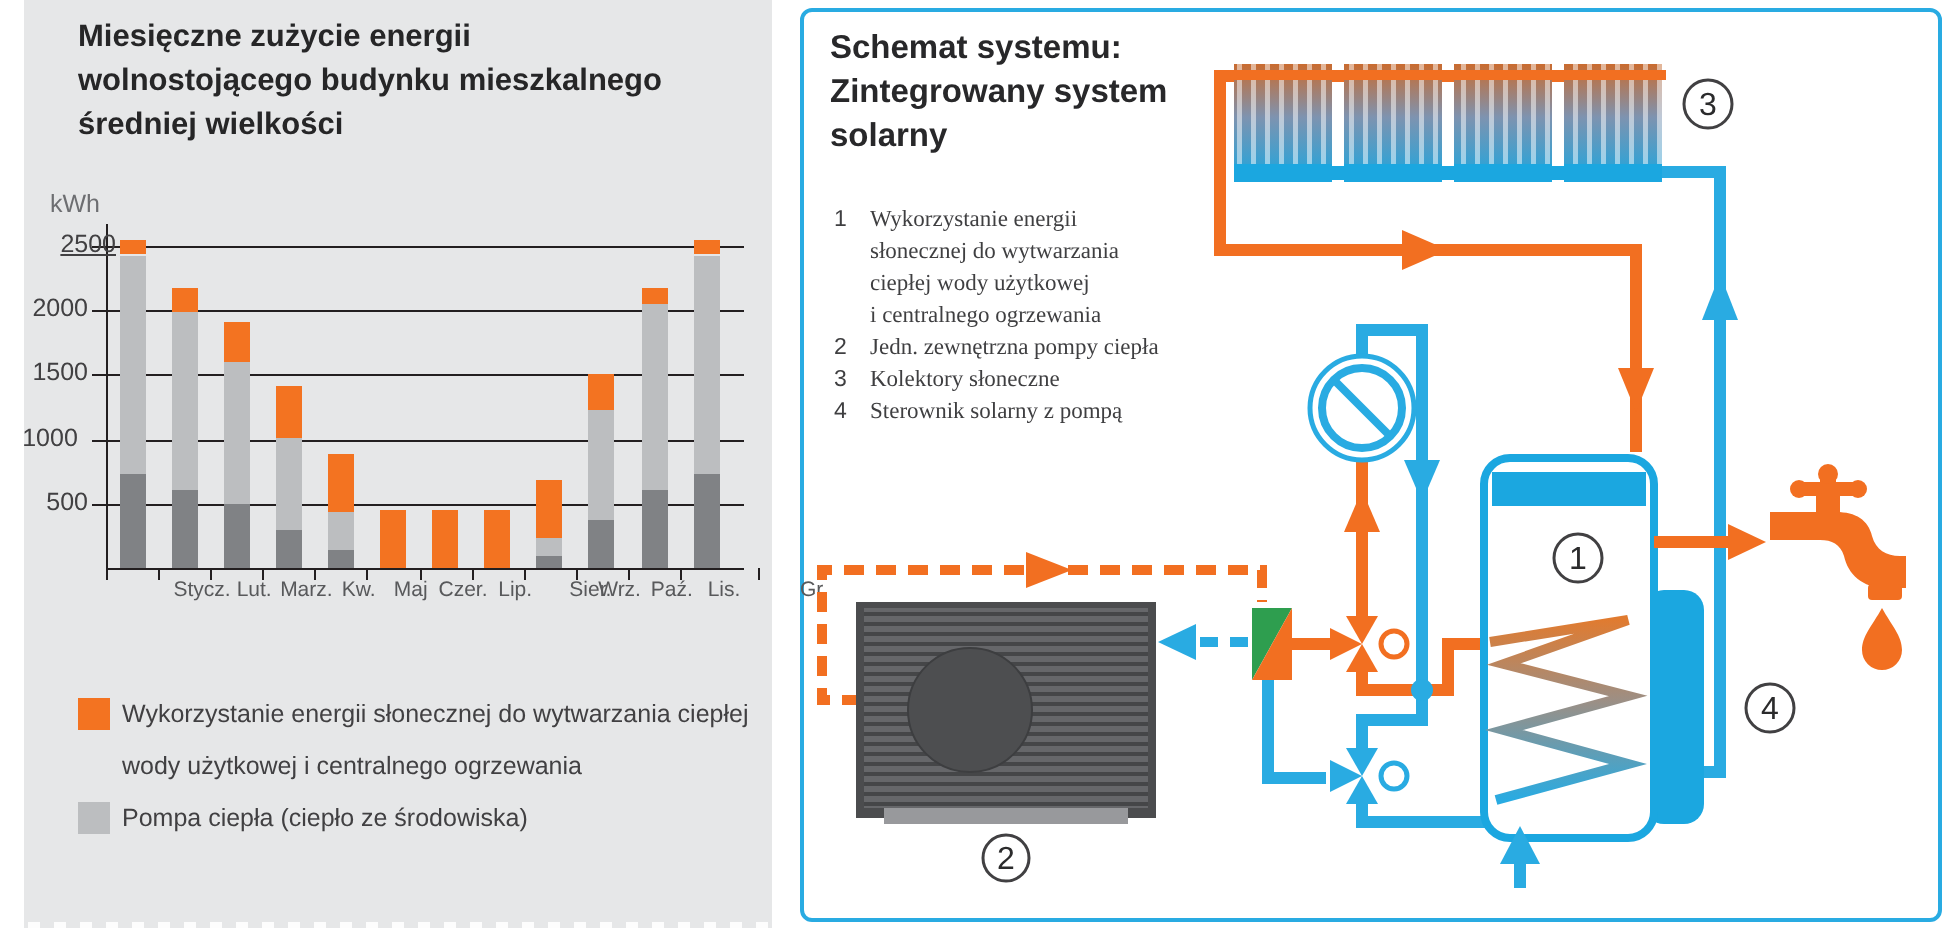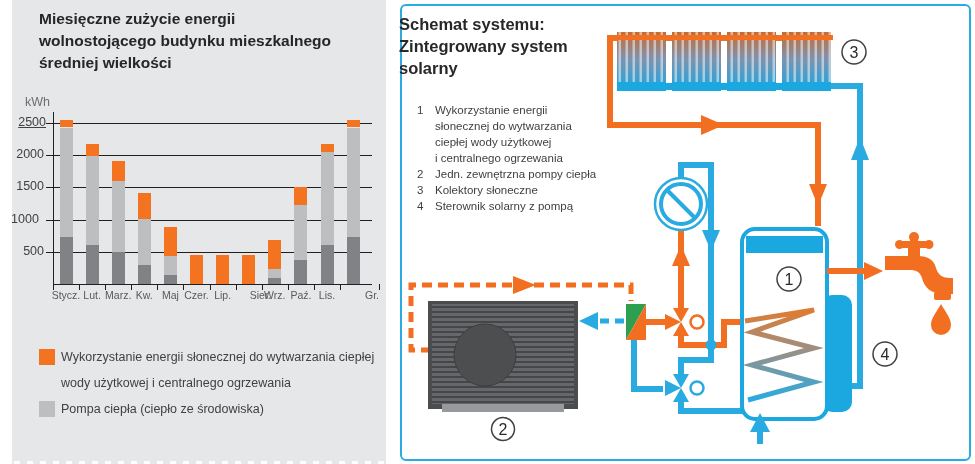--- a/index.html
+++ b/index.html
@@ -10,34 +10,34 @@
   .left-panel::after{content:"";position:absolute;left:2px;right:2px;bottom:0;height:3px;
         background:repeating-linear-gradient(90deg,#fdfdfd 0 6px,transparent 6px 13px);}
   .chart-title{position:absolute;left:27px;top:8px;width:350px;font-size:15.5px;font-weight:bold;
         color:#262627;line-height:22px;white-space:pre-line;}
   .kwh-label{position:absolute;left:25px;top:95px;font-size:12.5px;color:#6d6e71;}
   .gridline{position:absolute;height:1px;background:#231f20;z-index:1;}
   .axis-v{position:absolute;width:1px;background:#231f20;z-index:1;}
   .ytick-label{position:absolute;width:38px;text-align:right;font-size:12.5px;color:#414042;z-index:1;}
   .ytick-mark{position:absolute;height:1px;background:#231f20;z-index:1;}
   .xtick-mark{position:absolute;width:1px;background:#231f20;z-index:1;}
-  .xcat-label{position:absolute;width:44px;text-align:center;font-size:10.5px;color:#58595b;z-index:1;}
+  .xcat-label{position:absolute;width:44px;text-align:center;font-size:10.5px;color:#58595b;z-index:1;margin-left:35px;}
   .bar-seg{position:absolute;z-index:2;}
   .legend{position:absolute;left:27px;top:344px;width:346px;}
   .legend-item{display:flex;align-items:flex-start;font-size:12.5px;color:#414042;line-height:26px;}
   .legend-swatch{flex:0 0 16px;height:16px;margin:5px 6px 0 0;}
   
   .right-panel{position:absolute;left:400px;top:4px;width:567px;height:453px;background:#fff;
         border:2px solid #29abe2;border-radius:6px;}
-  .schema-title{position:absolute;left:399px;top:13px;width:240px;font-size:16.5px;font-weight:bold;
+  .schema-title{position:absolute;left:415px;top:13px;width:240px;font-size:16.5px;font-weight:bold;
         color:#28282a;line-height:22px;white-space:pre-line;z-index:4;}
   .schema-list{position:absolute;left:417px;top:102px;width:235px;z-index:4;}
   .schema-list .row{display:grid;grid-template-columns:14px 1fr;column-gap:4px;
         font-size:11.5px;color:#3f3f41;line-height:16px;}
-  .schema-list .txt{white-space:pre-line;}
+  .schema-list .txt{white-space:pre-line;font-family:Liberation Serif, serif;}
   .diagram-svg{position:absolute;left:400px;top:4px;z-index:3;}
 </style>
 </head>
 <body>
 
 <div class="page">
 
   <div class="left-panel">
     <div class="chart-title">Miesięczne zużycie energii
 wolnostojącego budynku mieszkalnego
@@ -64,21 +64,21 @@
       <div class="ytick-mark" style="left: 46px; top: 219.6px; width: 12px;"></div>
       <div class="ytick-label" style="left: 6px; top: 211.6px; text-align: center;">1000</div>
       <div class="gridline" style="left: 53px; top: 187.4px; width: 319px;"></div>
       <div class="ytick-mark" style="left: 46px; top: 187.4px; width: 12px;"></div>
       <div class="ytick-label" style="left: 6px; top: 179.4px;">1500</div>
       <div class="gridline" style="left: 53px; top: 155.2px; width: 319px;"></div>
       <div class="ytick-mark" style="left: 46px; top: 155.2px; width: 12px;"></div>
       <div class="ytick-label" style="left: 6px; top: 147.2px;">2000</div>
       <div class="gridline" style="left: 53px; top: 123px; width: 319px;"></div>
       <div class="ytick-mark" style="left: 46px; top: 123px; width: 12px;"></div>
-      <div class="ytick-label" style="left: 8px; top: 115px; text-decoration: underline;">2500</div>
+      <div class="ytick-label" style="left: 20px; top: 115px; text-decoration: underline;">2500</div>
       <div class="bar-seg" style="left: 59.5px; top: 236.988px; width: 13px; height: 47.012px; background-color: rgb(128, 130, 133);"></div>
       <div class="bar-seg" style="left: 59.5px; top: 127.508px; width: 13px; height: 109.48px; background-color: rgb(188, 190, 192);"></div>
       <div class="bar-seg" style="left: 59.5px; top: 119.78px; width: 13px; height: 7.728px; background-color: rgb(243, 115, 33);"></div>
       <div class="xcat-label" style="left: 44px; top: 289px;">Stycz.</div>
       <div class="bar-seg" style="left: 85.6px; top: 245.36px; width: 13px; height: 38.64px; background-color: rgb(128, 130, 133);"></div>
       <div class="bar-seg" style="left: 85.6px; top: 155.844px; width: 13px; height: 89.516px; background-color: rgb(188, 190, 192);"></div>
       <div class="bar-seg" style="left: 85.6px; top: 143.608px; width: 13px; height: 12.236px; background-color: rgb(243, 115, 33);"></div>
       <div class="xcat-label" style="left: 70.1px; top: 289px;">Lut.</div>
       <div class="xtick-mark" style="left: 79.05px; top: 284px; height: 6px;"></div>
       <div class="bar-seg" style="left: 111.7px; top: 252.444px; width: 13px; height: 31.556px; background-color: rgb(128, 130, 133);"></div>

